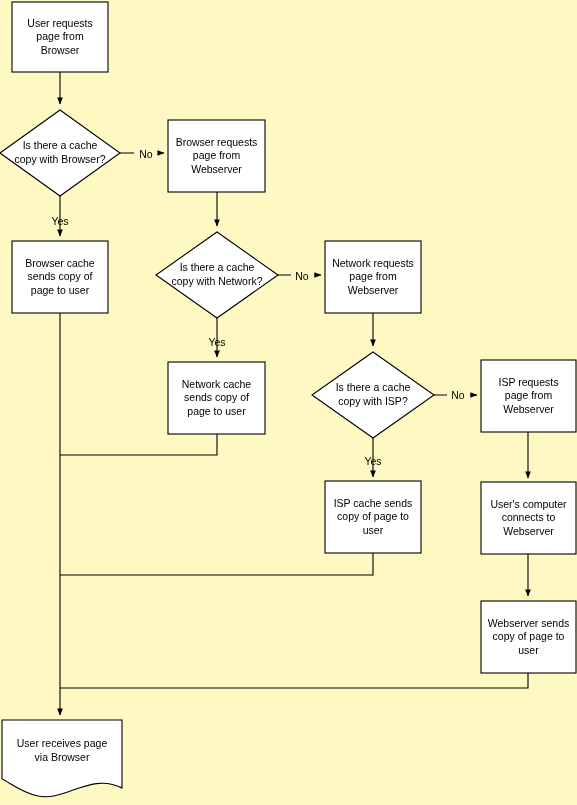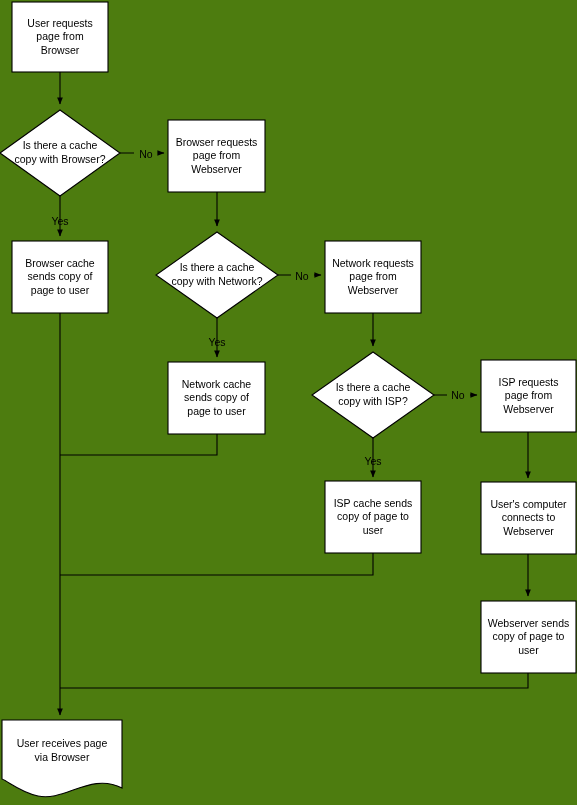--- a/index.html
+++ b/index.html
@@ -10,21 +10,21 @@
   body {
     width: 577px;
     height: 805px;
     font-family: "Liberation Sans", sans-serif;
     overflow: hidden;
   }
   #flowchart-root {
     position: relative;
     width: 577px;
     height: 805px;
-    background: #4d7c0f;
+    background: #fef9c3;
   }
   svg.chart-canvas {
     display: block;
     width: 577px;
     height: 805px;
   }
   .node-shape {
     fill: #ffffff;
     stroke: #000000;
     stroke-width: 1.1;

